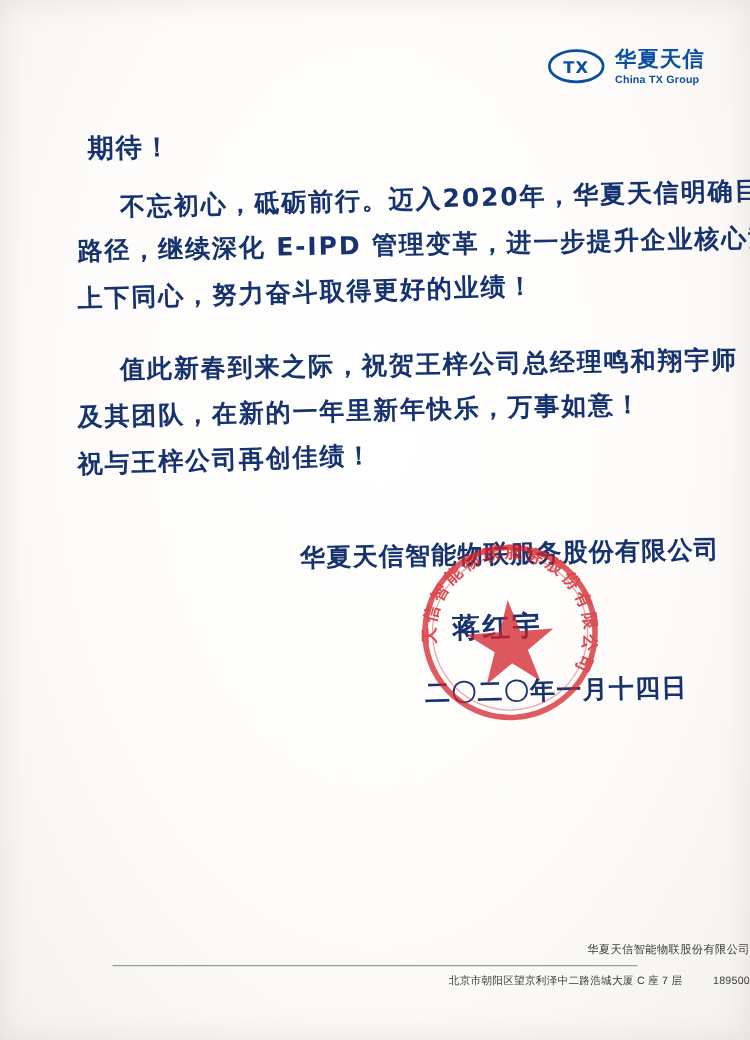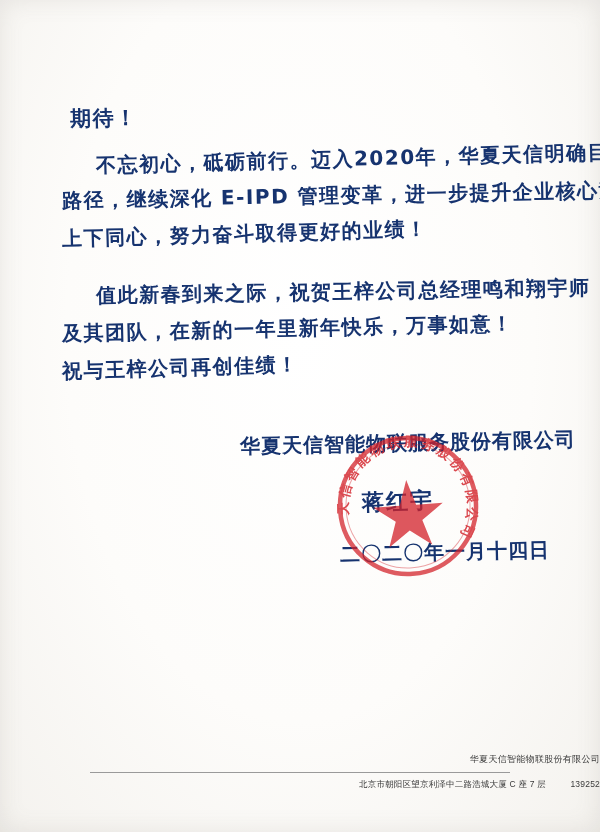--- a/index.html
+++ b/index.html
@@ -175,20 +175,32 @@
   }
   .footer-addr span { margin-left: 22px; }
   .footer-contact span { margin-left: 18px; }
 </style>
 </head>
 <body>
 
 <div class="page">
   <div class="paper"></div>
 
+  <div class="letterhead">
+    <div class="logo-mark">
+      <svg width="46" height="30" viewBox="0 0 46 30" xmlns="http://www.w3.org/2000/svg">
+        <ellipse cx="23" cy="15" rx="21.5" ry="12.5" fill="none" stroke="#0b4ea2" stroke-width="2.2"></ellipse>
+        <text x="23" y="20.5" text-anchor="middle" font-family="DejaVu Sans, sans-serif" font-size="13" font-weight="bold" fill="#0b4ea2" letter-spacing="1">TX</text>
+      </svg>
+    </div>
+    <div class="logo-text">
+      <div class="logo-cn">华夏天信</div>
+      <div class="logo-en">China TX Group</div>
+    </div>
+  </div>
 
   <div class="handwriting">
     <div class="hw-line hw-1">期待！</div>
 
     <div class="para">
       <div class="hw-line hw-b indent r1">不忘初心，砥砺前行。迈入2020年，华夏天信明确目标和</div>
       <div class="hw-line hw-b r2">路径，继续深化 E-IPD 管理变革，进一步提升企业核心竞争力，</div>
       <div class="hw-line hw-b r3">上下同心，努力奋斗取得更好的业绩！</div>
     </div>
 
@@ -219,18 +231,18 @@
       </text>
       <polygon points="78,52 86.2,77.3 112.8,77.3 91.3,92.9 99.5,118.2 78,102.6 56.5,118.2 64.7,92.9 43.2,77.3 69.8,77.3" fill="#d3222a" opacity="0.92"></polygon>
     </svg>
   </div>
 
   <div class="footer">
     <div class="footer-company">华夏天信智能物联股份有限公司</div>
     <div class="footer-rule"></div>
     <div class="footer-addr">
       <span style="margin-left:16px">北京市朝阳区望京利泽中二路浩城大厦 C 座 7 层</span>
-      <span>139252</span>
+      <span>189500</span>
     </div>
   </div>
 
   <div class="edge-shadow"></div>
 </div>
 
 </body></html>

